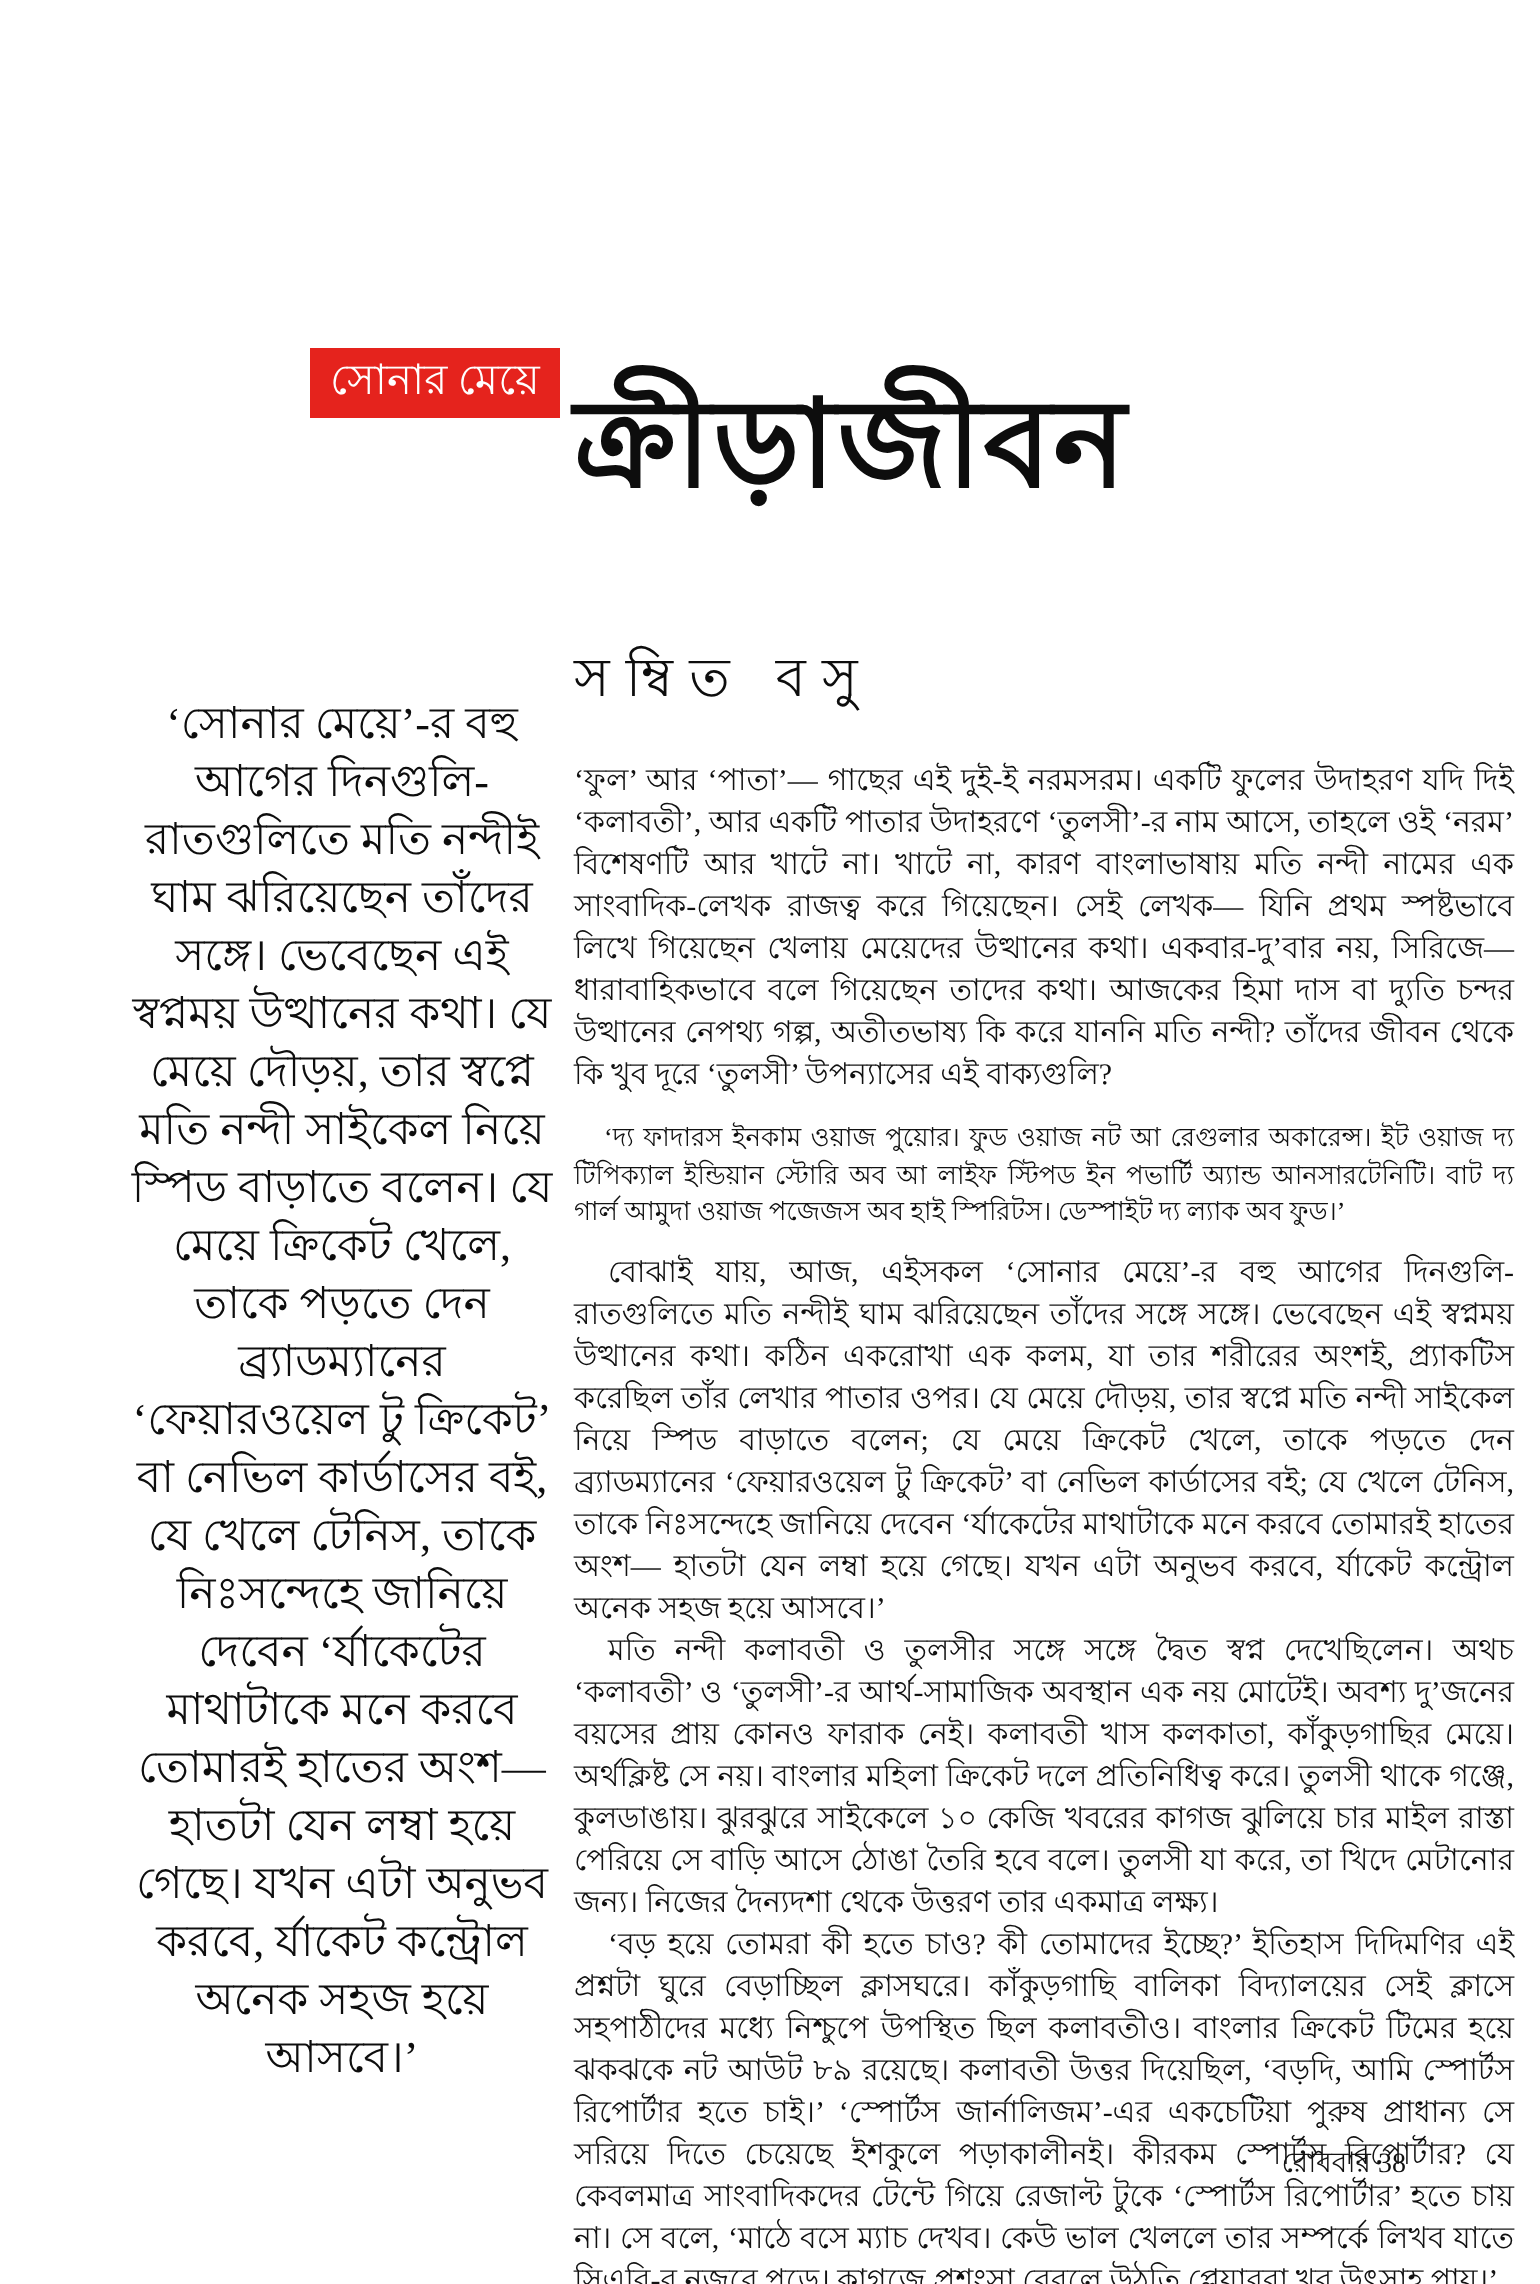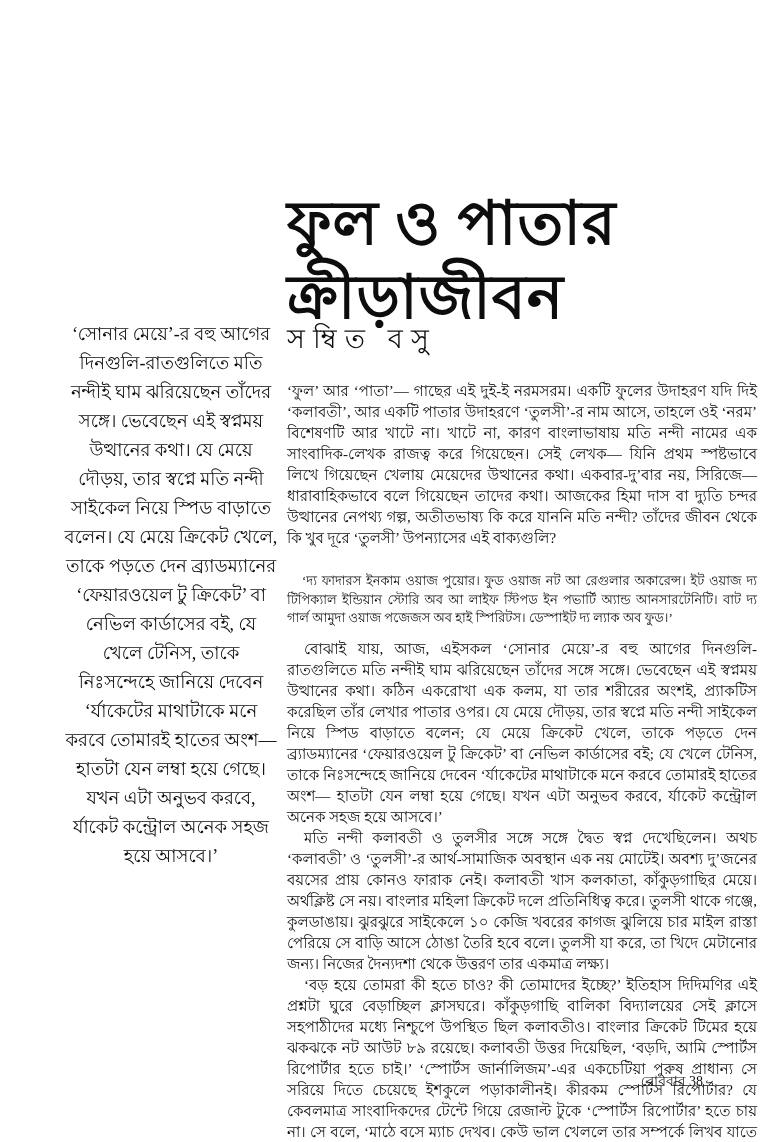--- a/index.html
+++ b/index.html
@@ -48,66 +48,66 @@
     font-size: 27px;
     letter-spacing: 0.30em;
     color: #0d0d0d;
     white-space: nowrap;
   }
 
   
   .pullquote {
     position: absolute;
     left: 64px;
-    top: 320px;
+    top: 347px;
     width: 214px;
-    font-size: 18px;
+    font-size: 22px;
     line-height: 29px;
     text-align: center;
     color: #0d0d0d;
   }
 
   
   .article {
     position: absolute;
     left: 287px;
     top: 366px;
     width: 470px;
     font-size: 15px;
     line-height: 21px;
     text-align: justify;
     color: #111111;
   }
   .body-para { margin: 0; text-indent: 17px; }
   .body-para.first { text-indent: 0; margin-top: 15px; }
   .quote-para {
-    margin: 23px 0 11px 0;
+    margin: 11px 0 11px 0;
     font-size: 13px;
     line-height: 18.5px;
     text-indent: 15px;
   }
 
   
   .folio {
     position: absolute;
     right: 67px;
     top: 1070px;
     font-size: 14px;
     color: #111111;
     white-space: nowrap;
   }
 </style>
 </head>
 <body>
 
 <div class="page">
 
+  <div class="kicker">সোনার মেয়ে</div>
 
   <h1 class="headline">
-    <span>ফুল ও পাতার</span>
     <span>ক্রীড়াজীবন</span>
   </h1>
 
   <div class="byline">সম্বিত বসু</div>
 
   <div class="pullquote">‘সোনার মেয়ে’-র বহু আগের দিনগুলি-রাতগুলিতে মতি নন্দীই ঘাম ঝরিয়েছেন তাঁদের সঙ্গে। ভেবেছেন এই স্বপ্নময় উত্থানের কথা। যে মেয়ে দৌড়য়, তার স্বপ্নে মতি নন্দী সাইকেল নিয়ে স্পিড বাড়াতে বলেন। যে মেয়ে ক্রিকেট খেলে, তাকে পড়তে দেন ব্র্যাডম্যানের ‘ফেয়ারওয়েল টু ক্রিকেট’ বা নেভিল কার্ডাসের বই, যে খেলে টেনিস, তাকে নিঃসন্দেহে জানিয়ে দেবেন ‘র্যাকেটের মাথাটাকে মনে করবে তোমারই হাতের অংশ— হাতটা যেন লম্বা হয়ে গেছে। যখন এটা অনুভব করবে, র্যাকেট কন্ট্রোল অনেক সহজ হয়ে আসবে।’</div>
 
   <div class="article">
     <p class="body-para first">‘ফুল’ আর ‘পাতা’— গাছের এই দুই-ই নরমসরম। একটি ফুলের উদাহরণ যদি দিই ‘কলাবতী’, আর একটি পাতার উদাহরণে ‘তুলসী’-র নাম আসে, তাহলে ওই ‘নরম’ বিশেষণটি আর খাটে না। খাটে না, কারণ বাংলাভাষায় মতি নন্দী নামের এক সাংবাদিক-লেখক রাজত্ব করে গিয়েছেন। সেই লেখক— যিনি প্রথম স্পষ্টভাবে লিখে গিয়েছেন খেলায় মেয়েদের উত্থানের কথা। একবার-দু’বার নয়, সিরিজে— ধারাবাহিকভাবে বলে গিয়েছেন তাদের কথা। আজকের হিমা দাস বা দ্যুতি চন্দর উত্থানের নেপথ্য গল্প, অতীতভাষ্য কি করে যাননি মতি নন্দী? তাঁদের জীবন থেকে কি খুব দূরে ‘তুলসী’ উপন্যাসের এই বাক্যগুলি?</p>
     <p class="quote-para">‘দ্য ফাদারস ইনকাম ওয়াজ পুয়োর। ফুড ওয়াজ নট আ রেগুলার অকারেন্স। ইট ওয়াজ দ্য টিপিক্যাল ইন্ডিয়ান স্টোরি অব আ লাইফ স্টিপড ইন পভার্টি অ্যান্ড আনসারটেনিটি। বাট দ্য গার্ল আমুদা ওয়াজ পজেজস অব হাই স্পিরিটস। ডেস্পাইট দ্য ল্যাক অব ফুড।’</p>

